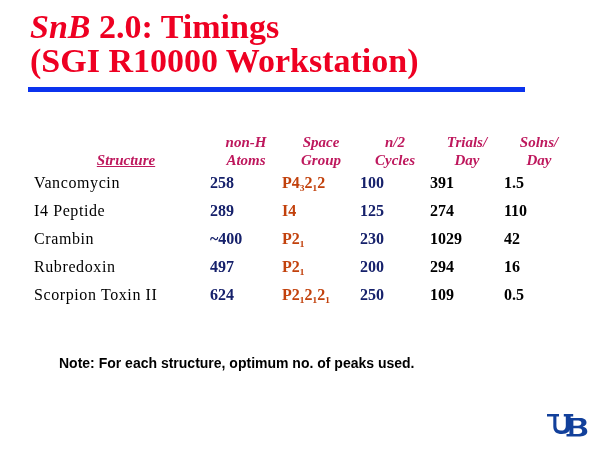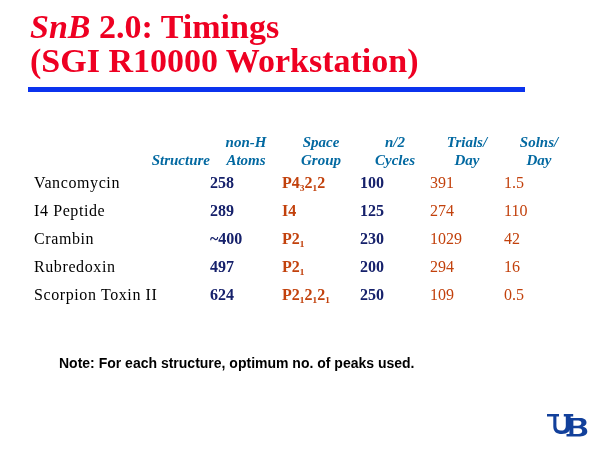--- a/index.html
+++ b/index.html
@@ -59,33 +59,34 @@
     table-layout: fixed;
   }
   #timings-table col.c-structure { width: 176px; }
   #timings-table col.c-atoms     { width: 72px; }
   #timings-table col.c-group     { width: 78px; }
   #timings-table col.c-cycles    { width: 70px; }
   #timings-table col.c-trials    { width: 74px; }
   #timings-table col.c-solns     { width: 70px; }
 
   #timings-table th {
-    color: #0369a1;
+    color: #be185d;
     font-weight: bold;
     font-style: italic;
     font-size: 15px;
     line-height: 18px;
     padding: 0;
     text-align: center;
     vertical-align: bottom;
     white-space: nowrap;
   }
   #timings-table th.structure-head {
-    text-align: right;
+    text-align: center;
     padding-left: 8px;
+    text-decoration: underline;
   }
   #timings-table th .hl {
     display: block;
   }
   #timings-table th .hl.spacer {
     visibility: hidden;
   }
 
   #timings-table td {
     padding: 0;
@@ -103,22 +104,22 @@
   }
   td.num-cell {
     color: #16216b;
     font-weight: bold;
   }
   td.group-cell {
     color: #c2410c;
     font-weight: bold;
   }
   td.red-cell {
-    color: #c2410c;
-    font-weight: normal;
+    color: #000000;
+    font-weight: bold;
   }
 
   
   #note {
     position: absolute;
     left: 48px;
     top: 355px;
     color: #000000;
     font-family: "Liberation Sans", "DejaVu Sans", sans-serif;
     font-size: 14px;

